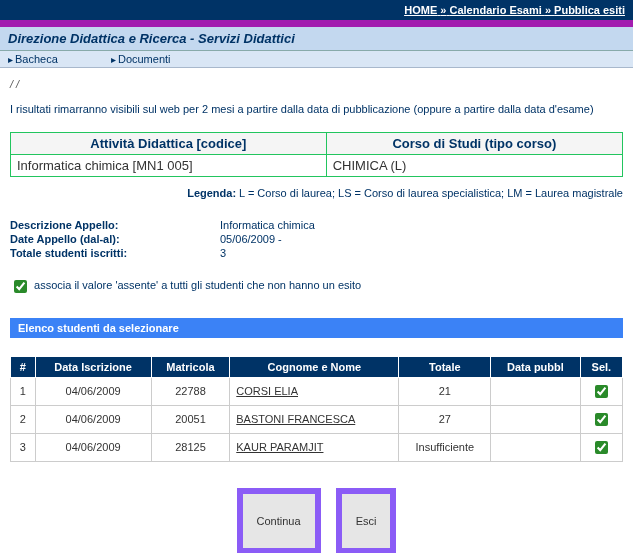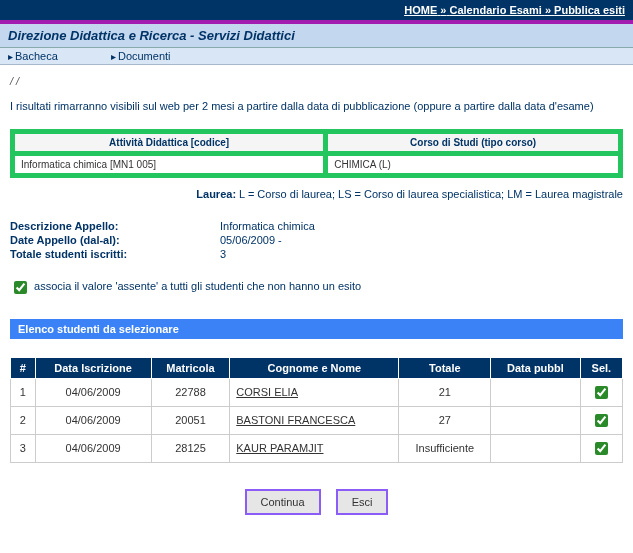--- a/index.html
+++ b/index.html
@@ -22,42 +22,42 @@
     text-decoration: underline;
   }
   .topbar a { color: #fff; text-decoration: underline; cursor:pointer; }
   .titlebar {
     background: #c3d8ef;
     color: #003366;
     font-weight: bold;
     font-style: italic;
     padding: 4px 8px;
     font-size: 13px;
-    border-top: 4px solid #a21caf;
+    border-top: 7px solid #a21caf;
     border-bottom: 1px solid #8aa;
   }
   .menubar {
     background: #d9e6f5;
     padding: 2px 8px;
     font-size: 11px;
     border-bottom: 1px solid #a8b8cc;
   }
   .menubar a { color: #003366; text-decoration: none; margin-right: 50px; cursor:pointer;margin-top:18px;}
   .menubar .arrow { color:#003366; font-size:10px; margin-right:2px;}
   .content { padding: 6px 10px 14px 10px; }
   .breadcrumb-slashes { font-style: italic; color:#555; margin:4px 0 12px 0;}
   .intro { color:#003366; margin-bottom:14px; line-height:1.45;}
   table.grid {
     border-collapse: collapse;
     width: 100%;
   }
   table.grid th, table.grid td {
-    border: 5px solid #22c55e;
+    border: 1px solid #22c55e;
     padding: 3px 6px;
-    font-size: 10px;
+    font-size: 13px;
   }
   table.grid th {
     background: #f5f5f5;
     color:#003366;
     font-weight: bold;
     text-align:center;
   }
   .legend { text-align:right; margin:10px 0 20px 0; color:#003366;}
   .legend b { font-weight:bold; }
   .details { margin-bottom:18px; }
@@ -94,22 +94,22 @@
     text-align:center;
     color:#333;
   }
   table.students td.al { text-align:left;text-decoration:underline; }
   table.students tbody tr td { height:20px;}
   table.students input[type=checkbox]{ accent-color:#2a8a2a; }
   .btnrow { text-align:center; padding:6px 0 14px 0;}
   .btn {
     display:inline-block;
     background:#e6e6e6;
-    border:2px solid #8b5cf6;
-    padding:5px 14px;
+    border:6px solid #8b5cf6;
+    padding:21px 14px;
     margin:0 6px;
     font-size:11px;
     cursor:pointer;
     color:#333;
   }
 </style>
 </head>
 <body>
 
 <div class="topbar">
@@ -140,21 +140,21 @@
       <th>Corso di Studi (tipo corso)</th>
     </tr>
     <tr>
       <td>Informatica chimica [MN1 005]</td>
       <td>CHIMICA (L)</td>
     </tr>
   </tbody>
     </table>
 
   <div class="legend">
-    <b>Laurea:</b><span> L = Corso di laurea; LS = Corso di laurea specialistica; LM = Laurea magistrale</span>
+    <b>Legenda:</b><span> L = Corso di laurea; LS = Corso di laurea specialistica; LM = Laurea magistrale</span>
   </div>
 
   <div class="details">
     <div class="details-row">
       <div class="lbl">Descrizione Appello:</div>
       <div class="val">Informatica chimica</div>
     </div>
     <div class="details-row">
       <div class="lbl">Date Appello (dal-al):</div>
       <div class="val">05/06/2009 -</div>

